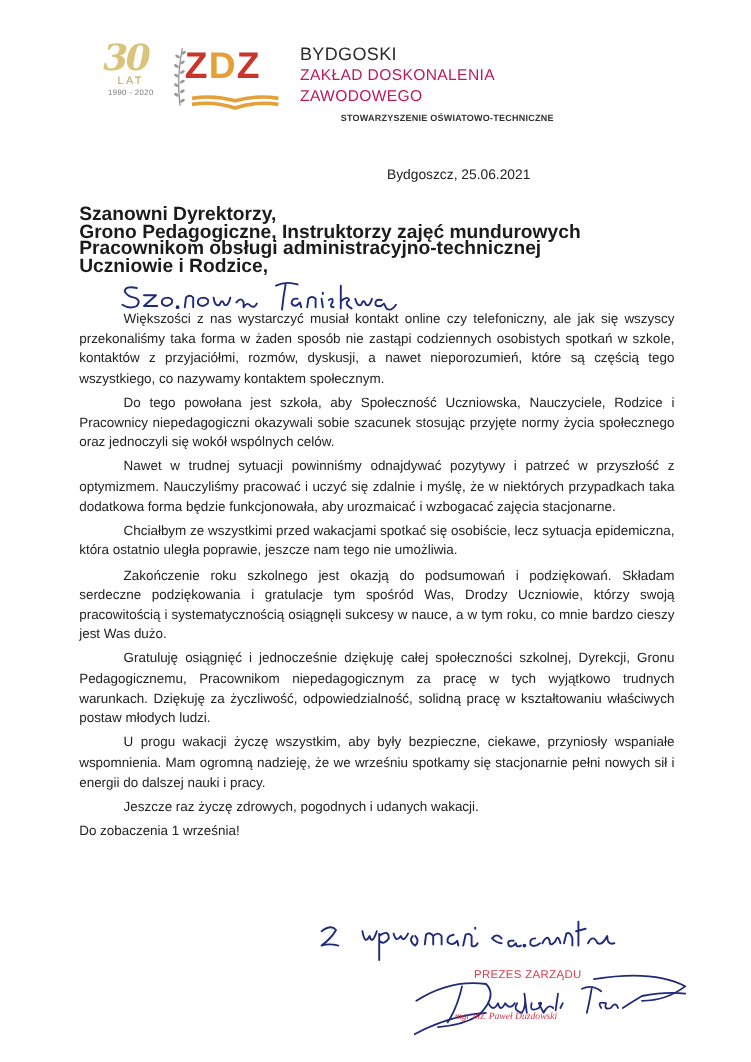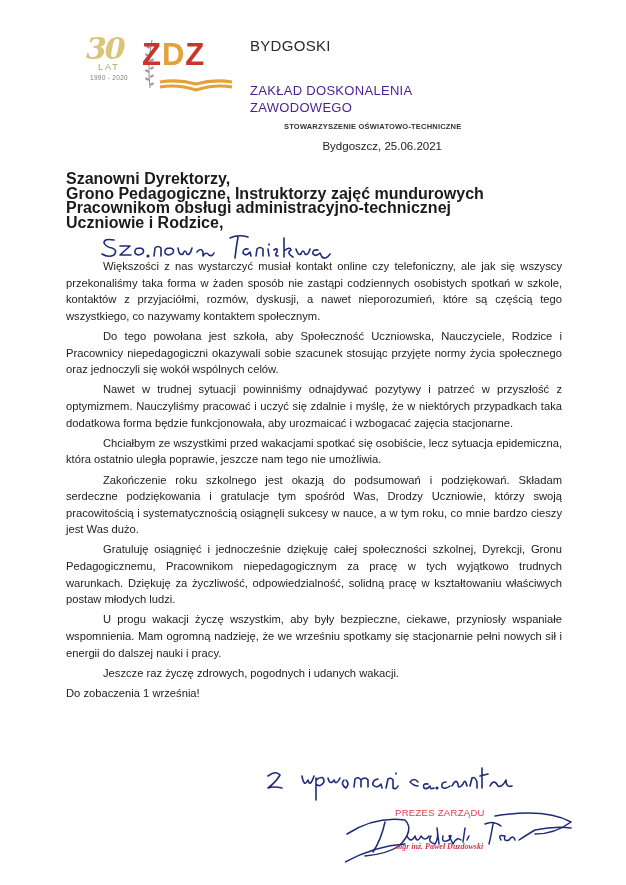--- a/index.html
+++ b/index.html
@@ -5,44 +5,44 @@
   html, body { margin:0; padding:0; background:#ffffff; }
   body { width:626px; height:885px; position:relative; overflow:hidden; font-family:"Liberation Sans", sans-serif; color:#1a1a1a; }
   .page { position:absolute; left:0; top:0; width:502px; height:885px; background:#fff; }
 
   
   .logo { position:absolute; left:86px; top:34px; width:150px; height:58px; }
   .logo .thirty { position:absolute; left:0; top:0; font-family:"DejaVu Serif", serif; font-style:italic; font-weight:bold; font-size:30px; color:#d9c47a; letter-spacing:-2px; line-height:30px; }
   .logo .lat { position:absolute; left:12px; top:28px; font-size:9px; color:#b9a254; letter-spacing:2px; }
   .logo .years { position:absolute; left:4px; top:40px; font-size:6.5px; color:#7c7c7c; letter-spacing:0.3px; }
   .logo .laurel { position:absolute; left:58px; top:4px; width:12px; height:52px; }
-  .logo .zdz { position:absolute; left:56px; top:6px; font-weight:bold; font-size:31px; line-height:30px; letter-spacing:1px; }
+  .logo .zdz { position:absolute; left:68px; top:6px; font-weight:bold; font-size:31px; line-height:30px; letter-spacing:1px; }
   .logo .zdz .z1, .logo .zdz .z2 { color:#c9352a; }
   .logo .zdz .d { color:#e4a13a; }
   .logo .book { position:absolute; left:72px; top:44px; width:76px; height:14px; }
 
   .org { position:absolute; left:250px; top:38px; }
   .org .l1 { font-size:15px; color:#2a2a2a; letter-spacing:0.3px; line-height:16px; }
-  .org .l2 { font-size:13px; color:#4c1d95; letter-spacing:0.3px; line-height:17px;margin-top:28px; }
+  .org .l2 { font-size:13px; color:#be185d; letter-spacing:0.3px; line-height:17px; }
   .org .l3 { font-size:7.5px; font-weight:bold; color:#333; letter-spacing:0.2px; margin-top:6px;padding-left:34px; }
 
   .date { position:absolute; right:60px; top:140px; font-size:11.5px; color:#222; }
 
   .recipients { position:absolute; left:66px; top:172px; font-size:16px; font-weight:bold; line-height:14.5px; color:#1b1b1b; }
 
   .salutation { position:absolute; left:98px; top:228px; width:240px; height:34px; }
 
   .body { position:absolute; left:66px; top:258px; width:496px; font-size:11.2px; line-height:16.6px; color:#222; }
   .body p { margin:0 0 3.6px 0; text-indent:37px; text-align:justify; }
   .body p.noindent { text-indent:0; }
 
   .handsig { position:absolute; left:262px; top:762px; width:290px; height:40px; }
   .stamp-title { position:absolute; left:395px; top:807px; font-size:9.5px; color:#e0384a; letter-spacing:0.3px; }
   .signature { position:absolute; left:345px; top:806px; width:230px; height:60px; }
-  .stamp-name { position:absolute; left:396px; top:842px; font-family:"Liberation Serif", serif; font-style:italic; font-weight:bold; font-size:8px; color:#d4334a; }
+  .stamp-name { position:absolute; left:379px; top:842px; font-family:"Liberation Serif", serif; font-style:italic; font-weight:normal; font-size:8px; color:#d4334a; }
 </style>
 </head>
 <body>
 
 <div class="page">
 
   <div class="logo">
     <span class="thirty">30</span>
     <span class="lat">LAT</span>
     <span class="years">1990 - 2020</span>

